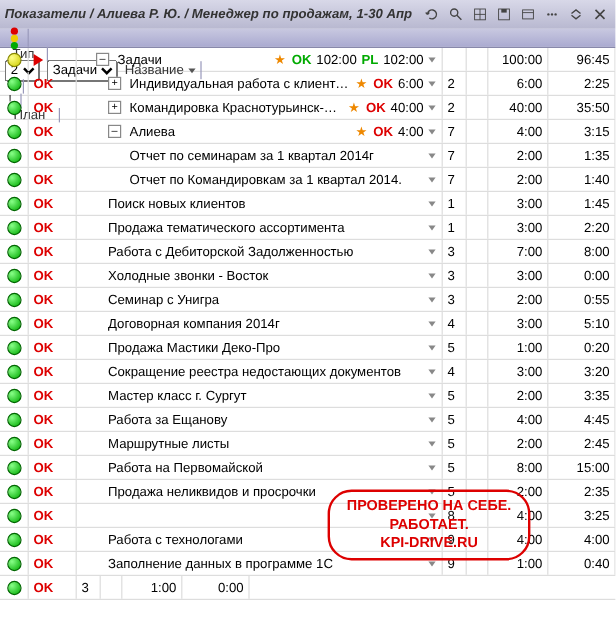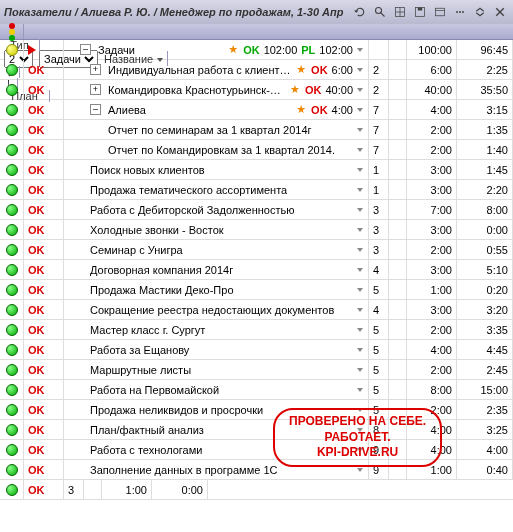--- a/index.html
+++ b/index.html
@@ -502,21 +502,20 @@
       </div>
       <div class="data-row">
         <div class="col-light">
           <span class="dot"></span>
         </div>
         <div class="col-tip">
           <span class="ok-red">OK</span>
         </div>
         <div class="col-name">
           <div class="name-inner indent-2">
-            <span class="label">План/фактный анализ</span>
             <span class="dd"></span>
           </div>
         </div>
         <div class="col-flag">8</div>
         <div class="col-excl"></div>
         <div class="col-plan">4:00</div>
         <div class="col-accept">3:25</div>
       </div>
       <div class="data-row">
         <div class="col-light">

